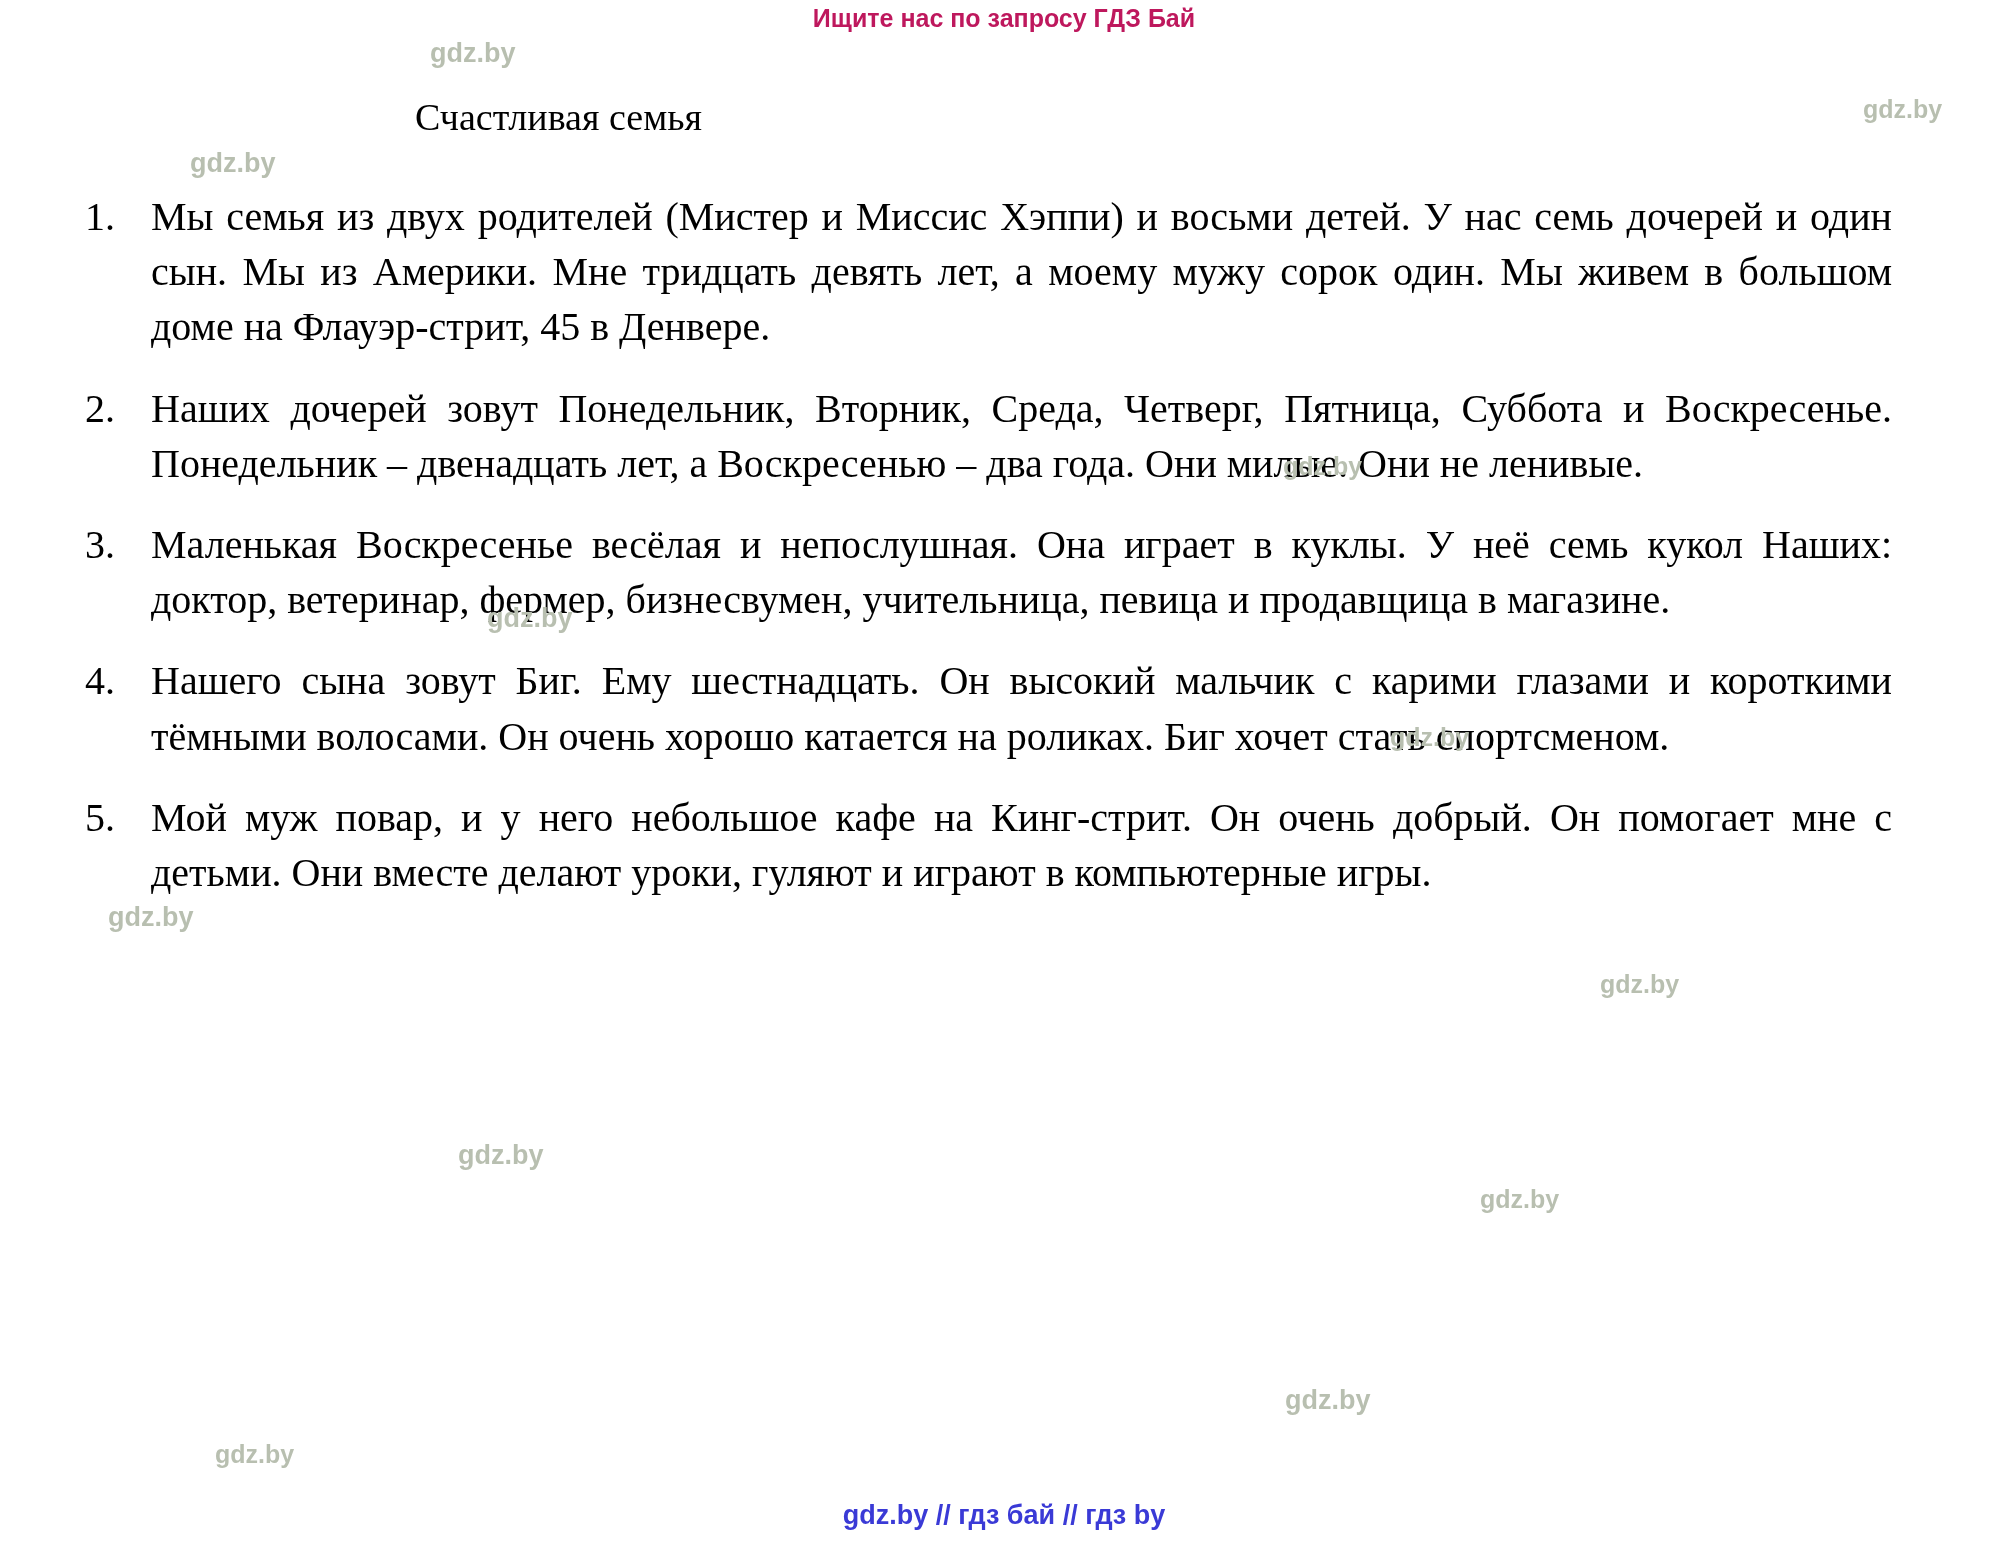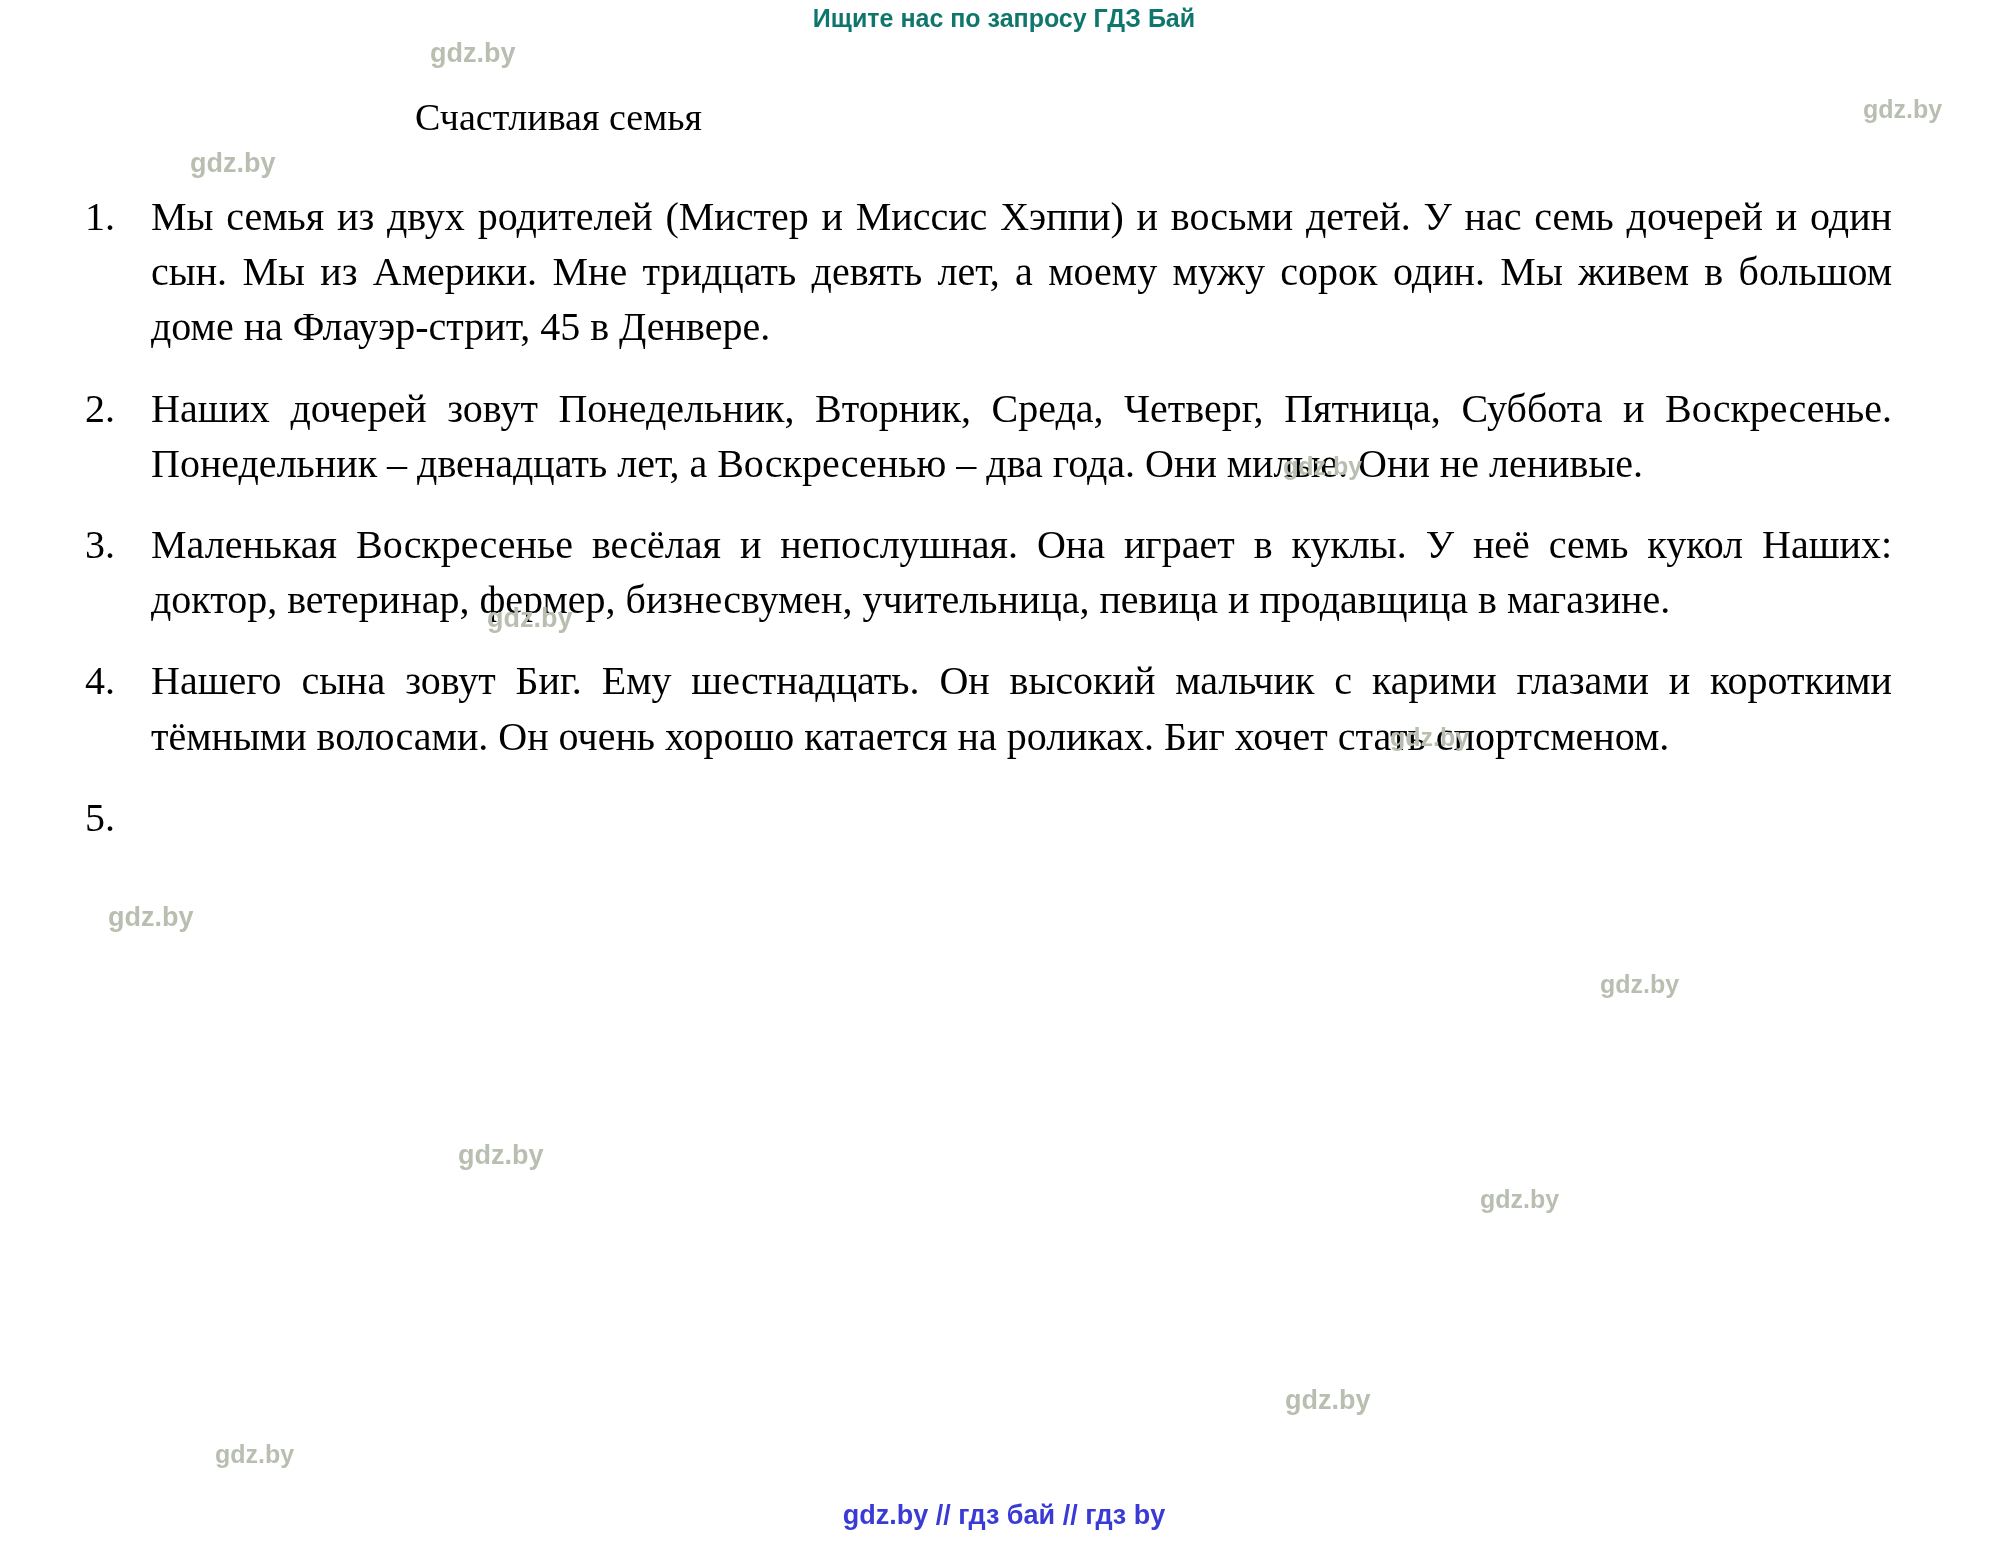--- a/index.html
+++ b/index.html
@@ -19,21 +19,21 @@
   
   .top-banner {
     position: absolute;
     top: 0;
     left: 0;
     width: 100%;
     text-align: center;
     font-family: "Liberation Sans", sans-serif;
     font-size: 25px;
     font-weight: bold;
-    color: #0f766e;
+    color: #be185d;
     padding-top: 4px;
     white-space: nowrap;
   }
 
   
   .doc {
     position: absolute;
     top: 95px;
     left: 0;
     width: 2008px;
@@ -122,20 +122,21 @@
     <li>
       <span class="num">3.</span>
       <p>Маленькая Воскресенье весёлая и непослушная. Она играет в куклы. У неё семь кукол Наших: доктор, ветеринар, фермер, бизнесвумен, учительница, певица и продавщица в магазине.</p>
     </li>
     <li>
       <span class="num">4.</span>
       <p>Нашего сына зовут Биг. Ему шестнадцать. Он высокий мальчик с карими глазами и короткими тёмными волосами. Он очень хорошо катается на роликах. Биг хочет стать спортсменом.</p>
     </li>
     <li>
       <span class="num">5.</span>
+      <p>Мой муж повар, и у него небольшое кафе на Кинг-стрит. Он очень добрый. Он помогает мне с детьми. Они вместе делают уроки, гуляют и играют в компьютерные игры.</p>
     </li>
   </ol>
 </div>
 
 <div id="watermark-layer">
     <div class="wm" style="left: 430px; top: 38px; color: rgb(184, 191, 176);">gdz.by</div>
     <div class="wm small" style="left: 1863px; top: 95px; color: rgb(184, 191, 176);">gdz.by</div>
     <div class="wm" style="left: 190px; top: 148px; color: rgb(184, 191, 176);">gdz.by</div>
     <div class="wm small" style="left: 1283px; top: 452px; color: rgb(184, 191, 176);">gdz.by</div>
     <div class="wm" style="left: 487px; top: 603px; color: rgb(184, 191, 176);">gdz.by</div>

